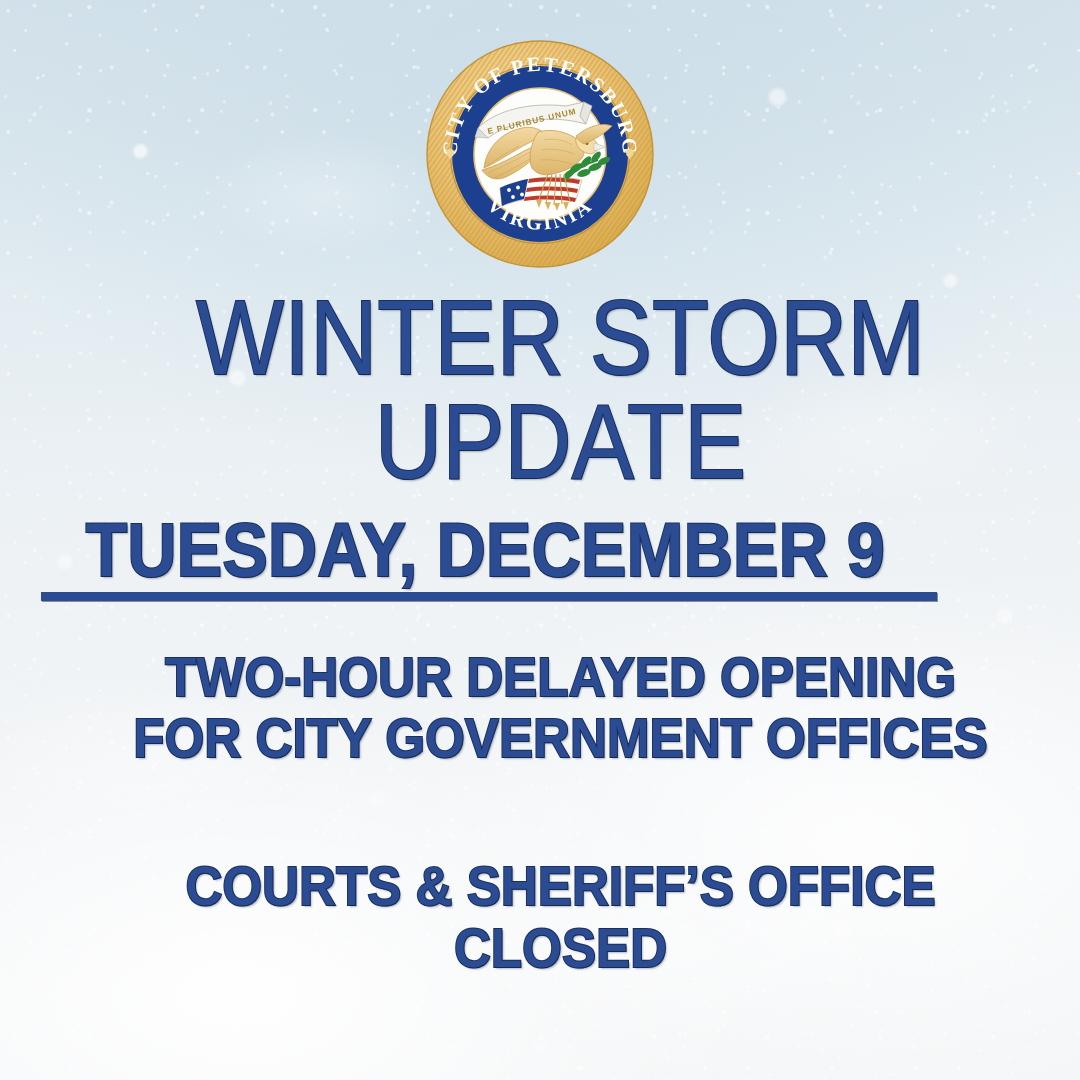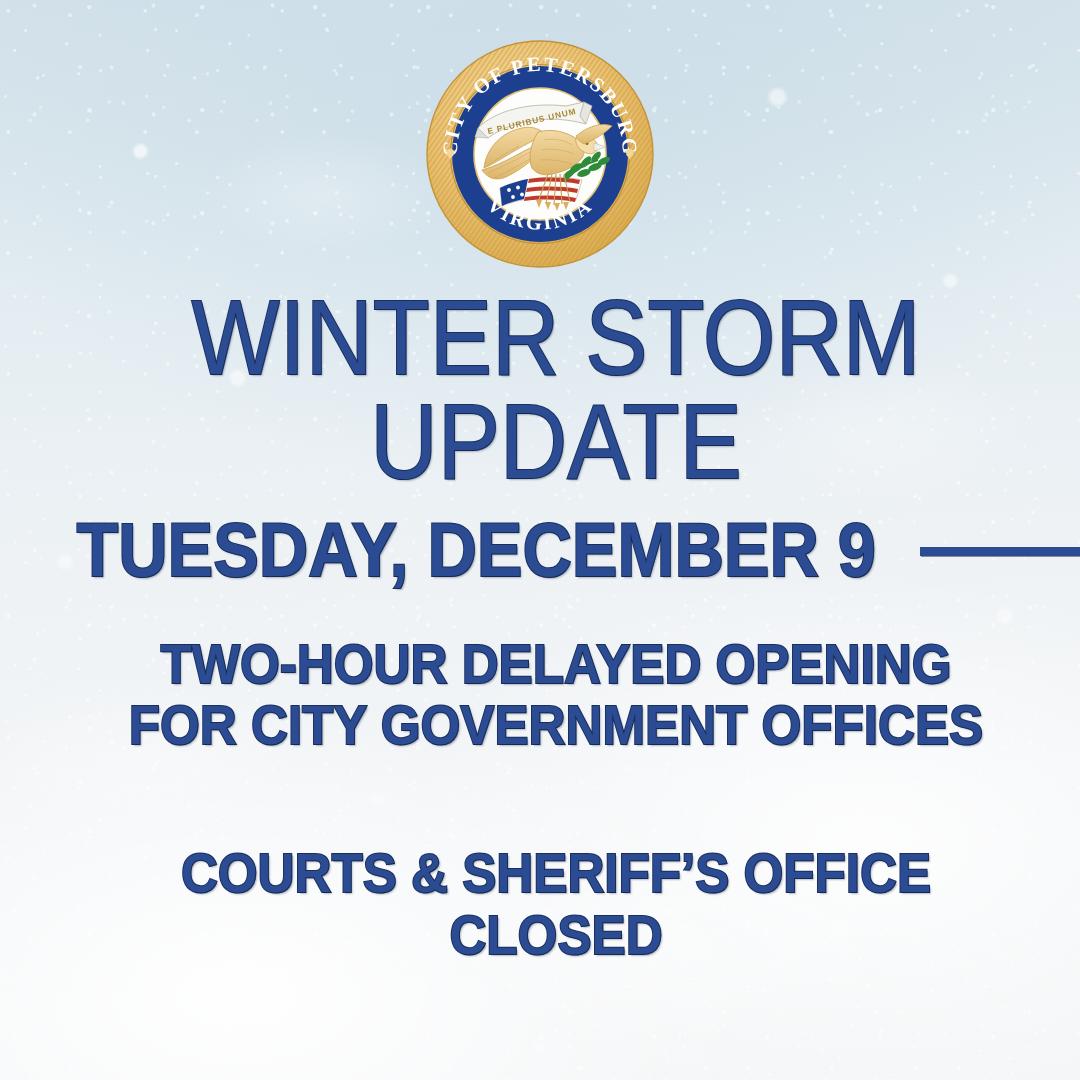--- a/index.html
+++ b/index.html
@@ -100,21 +100,21 @@
     top: 40px;
     width: 228px;
     height: 228px;
     transform: translateX(-50%);
   }
   .seal-wrap svg { display: block; width: 100%; height: 100%; }
 
   
   .text-stack {
     position: absolute;
-    left: 4px;
+    left: 13px;
     right: 0;
     top: 286px;
     text-align: center;
     padding-left: 28px;
   }
 
   .embossed {
     color: #2b4c93;
     -webkit-text-stroke: 2px #1b2f5e;
     paint-order: stroke fill;
@@ -132,22 +132,22 @@
     transform: scaleX(0.88);
     transform-origin: center top;
     margin: 0;
     padding: 0;
     white-space: pre-line;
   }
 
   .date-row {
     margin-top: 18px;
     display: flex;
-    flex-direction: row;
-    align-items: center;
+    flex-direction: column;
+    align-items: flex-start;
   }
   .date-line {
     font-size: 76px;
     line-height: 1.0;
     font-weight: 700;
     font-stretch: condensed;
     transform: scaleX(0.90);
     white-space: nowrap;
     margin: 0;
   }

